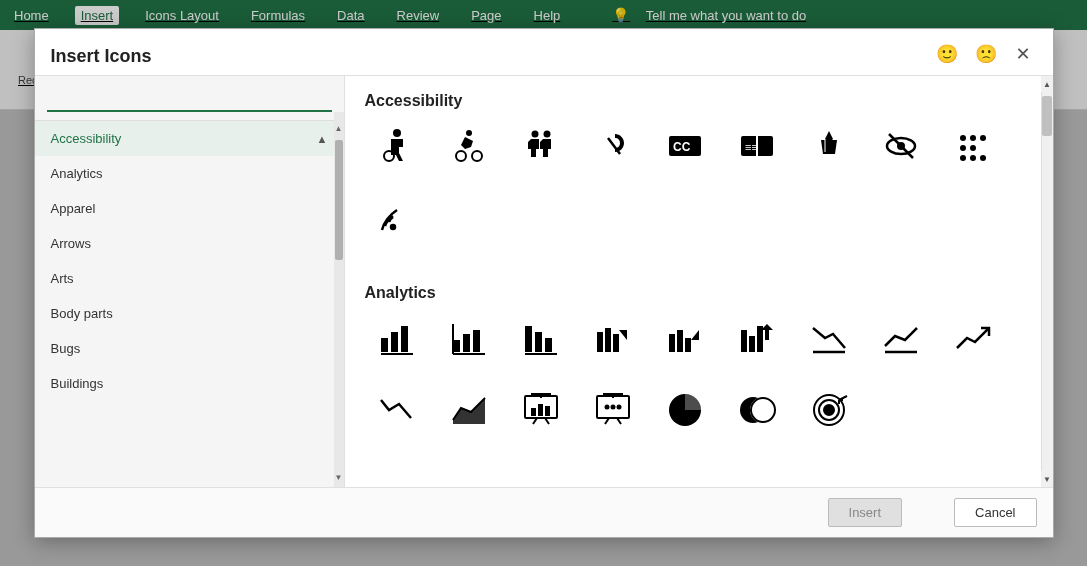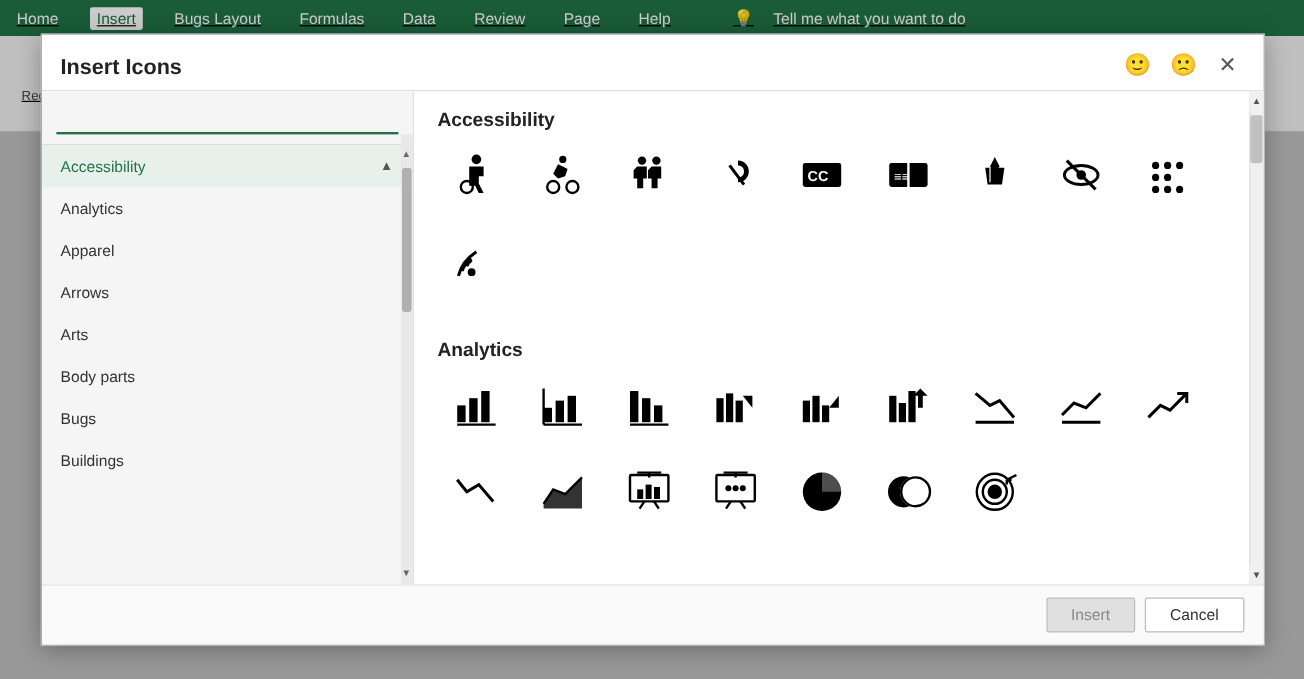--- a/index.html
+++ b/index.html
@@ -244,39 +244,40 @@
     }
     .btn-insert {
       background: #e0e0e0;
       border: 1px solid #bbb;
       color: #888;
     }
     .btn-cancel {
       background: white;
       border: 1px solid #bbb;
       color: #333;
+      margin-left: 44px;
     }
 
     .full-page {
       width: 1087px;
       height: 566px;
       overflow: hidden;
       position: relative;
       text-decoration: underline;
     }
   </style>
 </head>
 <body>
 
 <div class="full-page">
 
   <div class="excel-top">
     <span>Home</span>
     <span class="active">Insert</span>
-    <span>Bugs Layout</span>
+    <span>Icons Layout</span>
     <span>Formulas</span>
     <span>Data</span>
     <span>Review</span>
     <span>Page</span>
     <span>Help</span>
     <div class="excel-tell-me">
       <span class="bulb">💡</span>
       <span>Tell me what you want to do</span>
     </div>
   </div>

